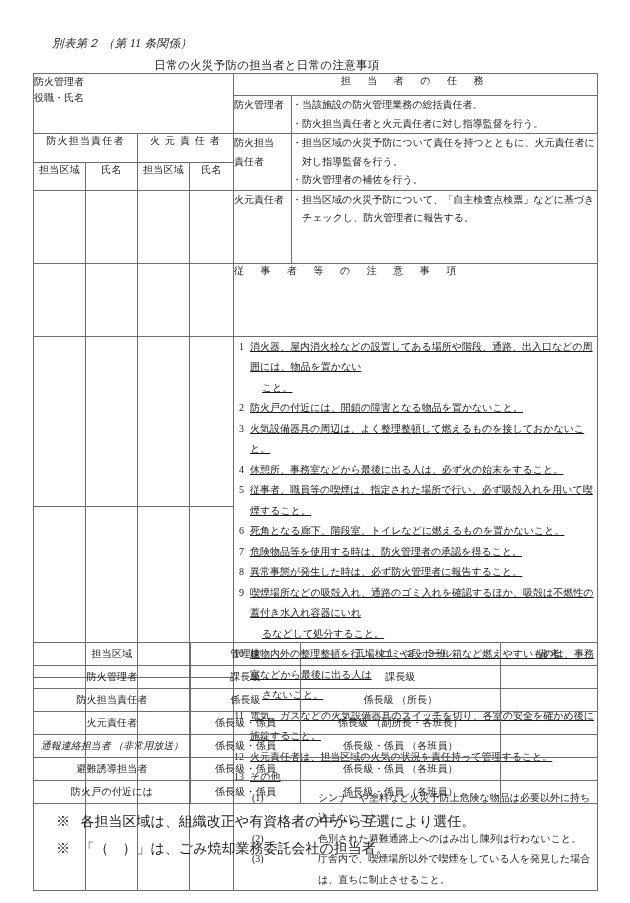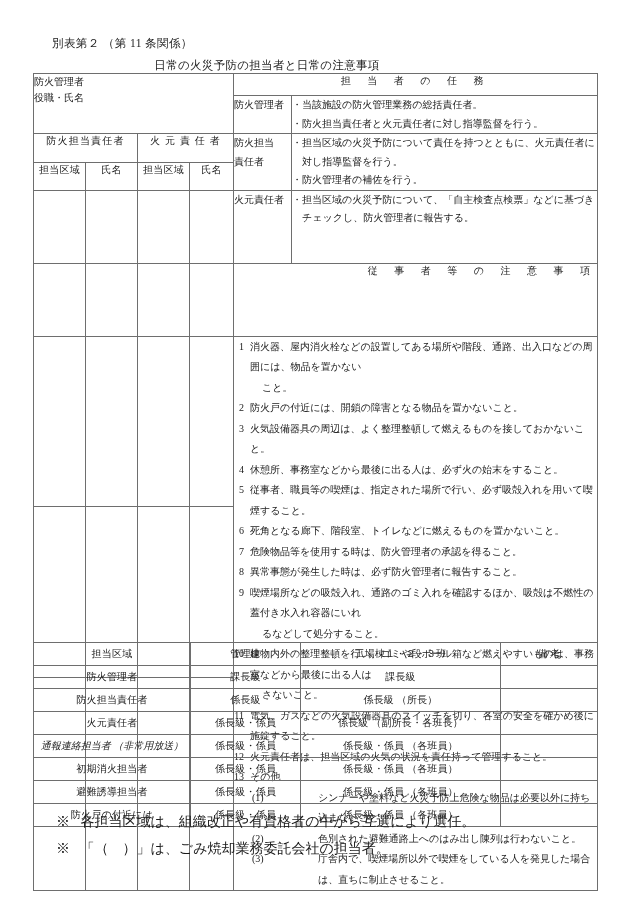--- a/index.html
+++ b/index.html
@@ -24,20 +24,21 @@
   }
 
   
   .doc-ref {
     position: absolute;
     left: 52px;
     top: 36px;
     font-size: 11.5px;
     letter-spacing: 0.4px;
     white-space: nowrap;
+    font-style: italic;
   }
   .doc-title {
     position: absolute;
     left: 0;
     top: 58px;
     width: 534px;
     text-align: center;
     font-size: 11.5px;
     letter-spacing: 0.3px;
     white-space: nowrap;
@@ -103,21 +104,21 @@
   .duty-body {
     font-size: 10px;
     line-height: 1.85;
     padding: 4px 4px 4px 6px;
     vertical-align: top;
   }
   .duty-body .ln { display: block; }
   .duty-body .ln.ind { padding-left: 10px; }
 
   .notes-title {
-    text-align: right;
+    text-align: left;
     font-size: 11.5px;
     letter-spacing: 7px;
     height: 20px;
     vertical-align: middle;
   }
   .notes-body {
     font-size: 9px;
     line-height: 2.05;
     padding: 5px 4px 8px 6px;
     vertical-align: top;
@@ -126,21 +127,21 @@
     display: flex;
     align-items: flex-start;
   }
   .note-num {
     width: 16px;
     flex: 0 0 16px;
     text-align: right;
     padding-right: 6px;
     box-sizing: border-box;
   }
-  .note-text { flex: 1 1 auto; }
+  .note-text { flex: 1 1 auto; text-decoration: underline; }
   .note-text .cont { display: block; padding-left: 12px; }
   .sub-item {
     display: flex;
     align-items: flex-start;
     padding-left: 18px;
   }
   .sub-num {
     flex: 0 0 22px;
     width: 22px;
   }
@@ -391,26 +392,20 @@
         <td>係長級 （副所長・各班長）</td>
         <td class="blank"></td>
       </tr>
       <tr>
         <td class="small">通報連絡担当者 （非常用放送）</td>
         <td>係長級・係員</td>
         <td>係長級・係員 （各班員）</td>
         <td class="blank"></td>
       </tr>
       <tr>
-        <td>初期消火担当者</td>
-        <td>係長級・係員</td>
-        <td>係長級・係員 （各班員）</td>
-        <td class="blank"></td>
-      </tr>
-      <tr>
         <td>避難誘導担当者</td>
         <td>係長級・係員</td>
         <td>係長級・係員 （各班員）</td>
         <td class="blank"></td>
       </tr>
       <tr>
         <td>防火戸の付近には</td>
         <td>係長級・係員</td>
         <td>係長級・係員 （各班員）</td>
         <td class="blank"></td>

